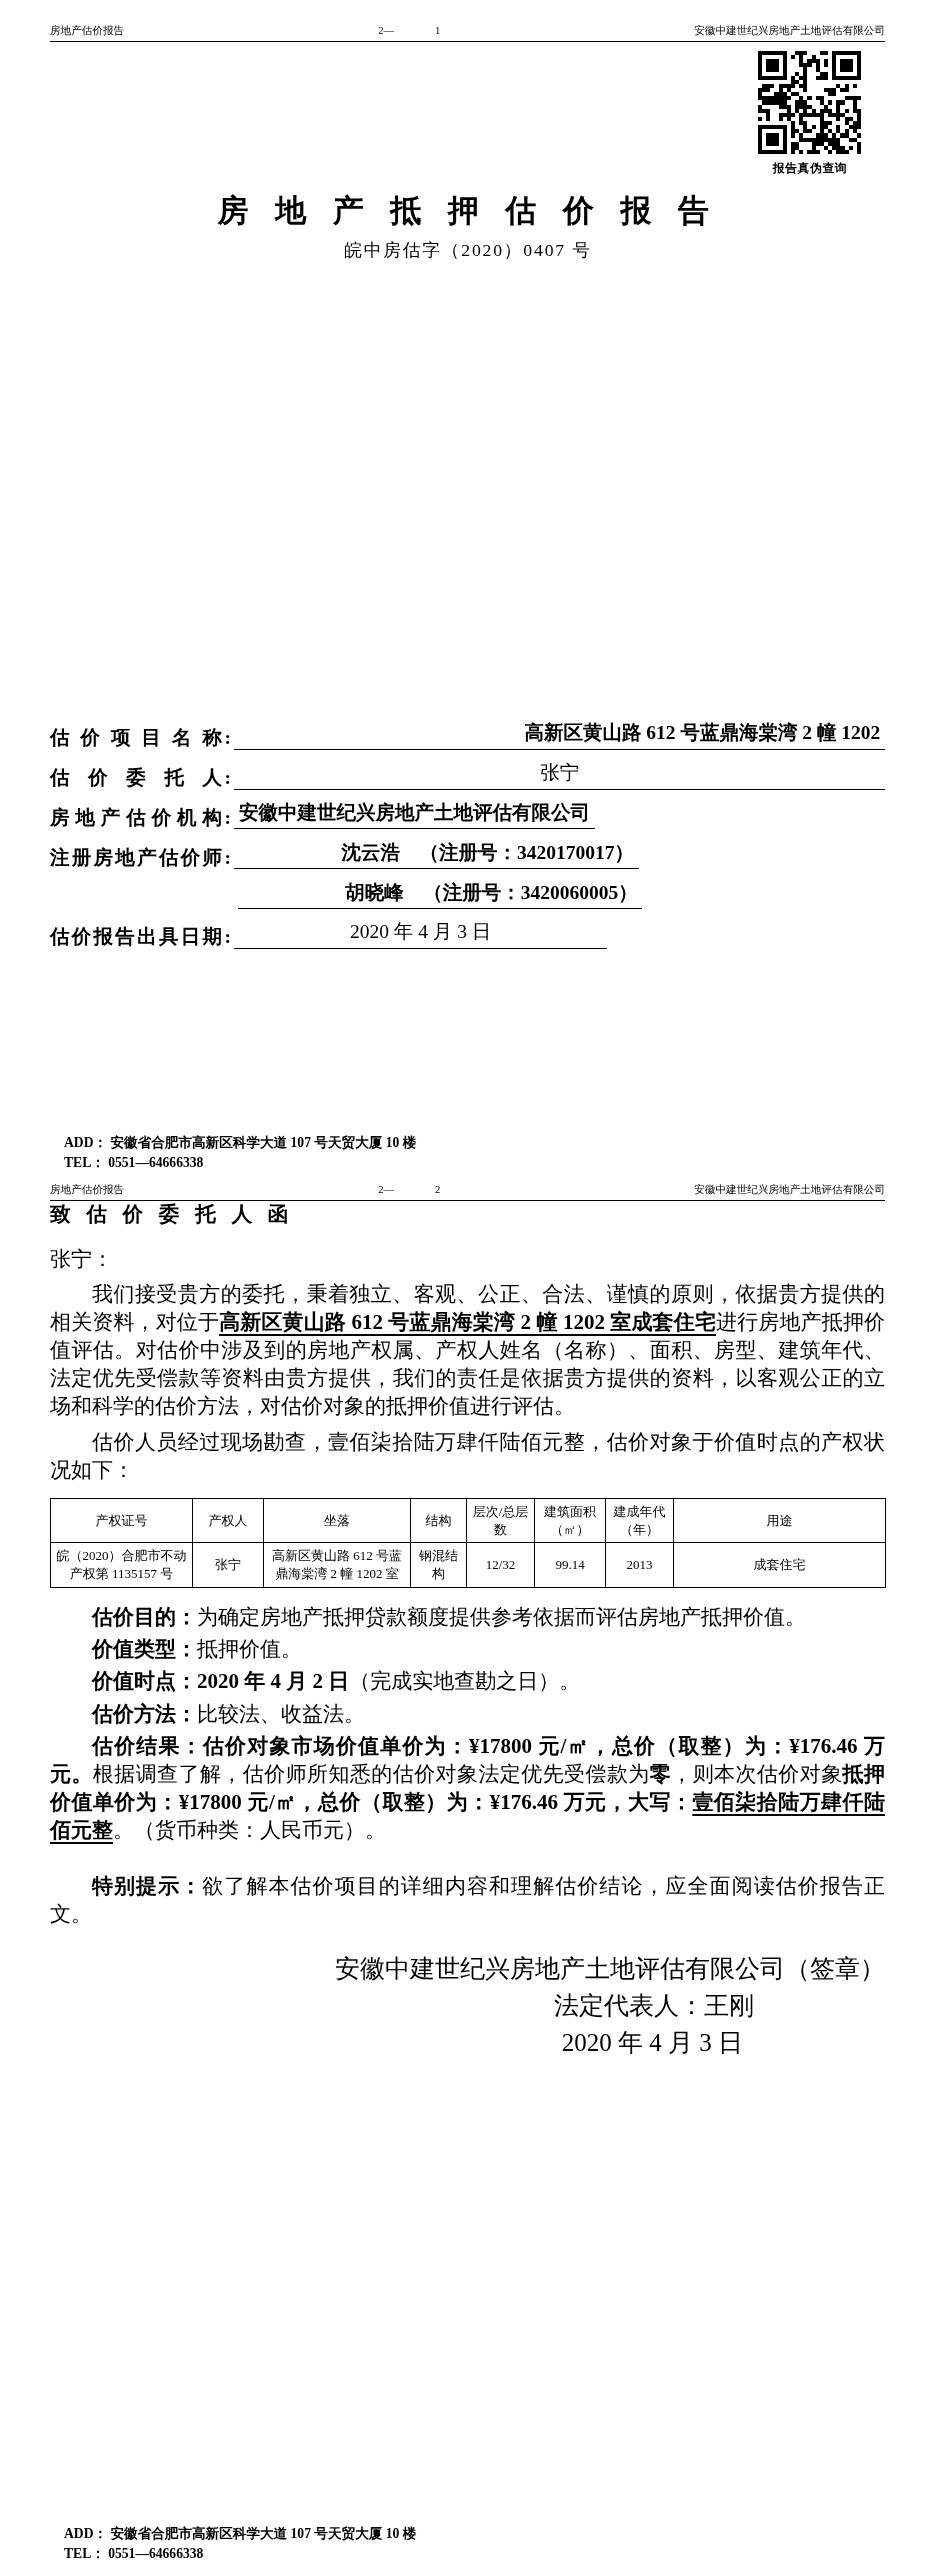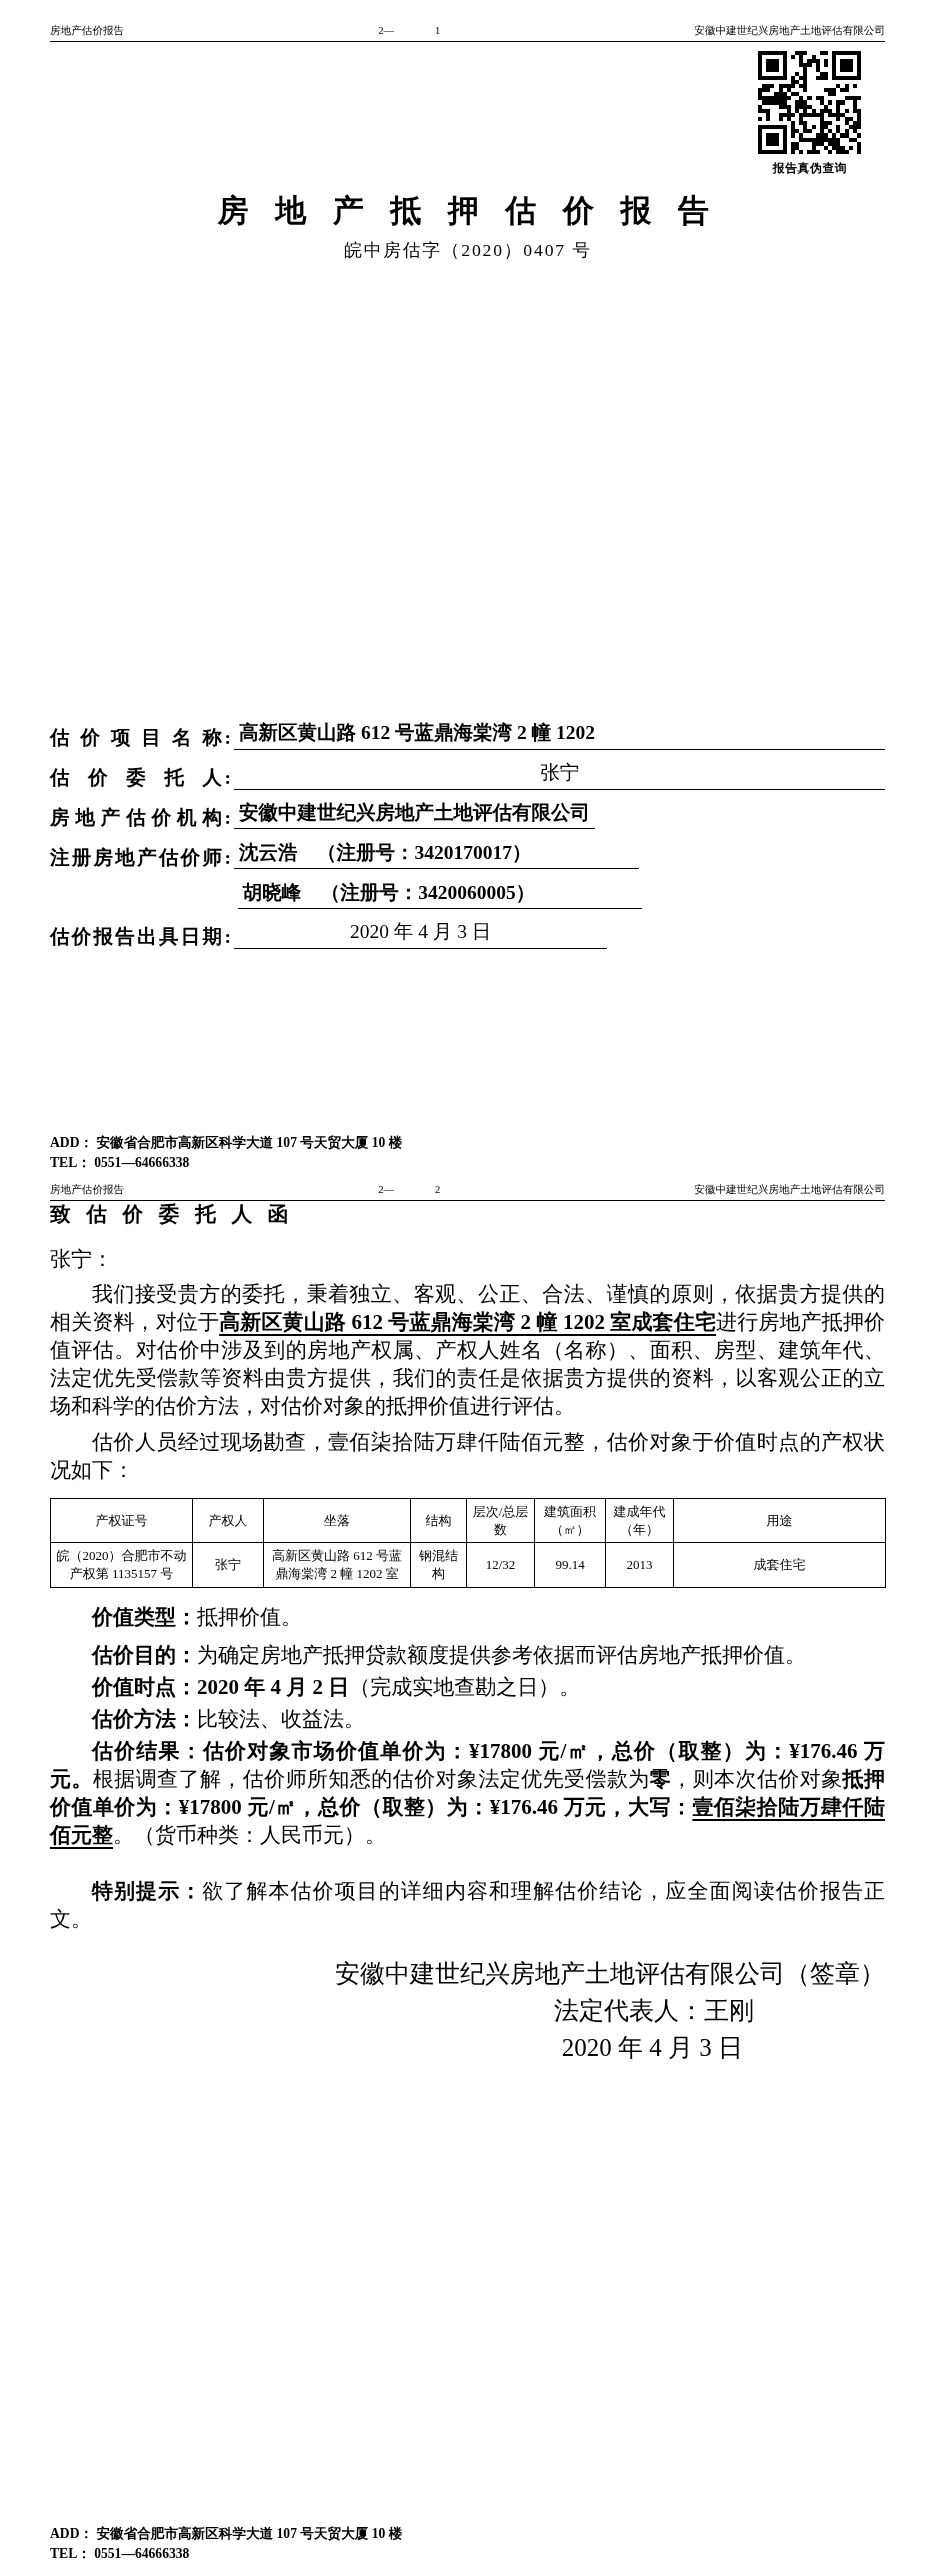--- a/index.html
+++ b/index.html
@@ -15,28 +15,28 @@
   .qr{display:block;background:#fff;}
   .qr-cap{margin-top:7px;font-size:11.8px;font-weight:bold;letter-spacing:0.6px;}
   .title{position:absolute;top:174px;left:0;right:0;margin:16px;text-align:center;font-size:31px;font-weight:bold;letter-spacing:9.4px;white-space:pre;}
   .repno{position:absolute;top:238px;left:0;right:0;text-align:center;font-size:17.7px;letter-spacing:1.8px;}
   .fields{position:absolute;top:721px;left:50px;right:51px;}
   .frow{display:flex;align-items:flex-end;margin-bottom:11.2px;}
   .flabel{flex:none;display:flex;align-items:flex-end;font-weight:bold;font-size:19.5px;line-height:23.6px;}
   .ltext{display:inline-block;width:172px;text-align:justify;text-align-last:justify;}
   .colon{margin:0 3.5px 0 2.4px;}
   .fspacer{flex:none;width:188px;}
-  .fvalue{font-size:19.5px;line-height:23.6px;border-bottom:1.8px solid #000;padding:0 4.7px 4.1px;}
+  .fvalue{font-size:19.5px;line-height:23.6px;border-bottom:1.8px solid #000;padding:0 4.7px 4.1px;text-align:right;}
   .grow{flex:1;}
   .bold{font-weight:bold;}
   .center{text-align:center;}
   .indent150{padding-left:88px;}
   .w670{width:395px;}
   .w615{width:363px;text-align:center;}
-  .pfoot{position:absolute;left:50px;font-size:13.6px;line-height:20px;font-weight:bold;}
+  .pfoot{position:absolute;left:64px;font-size:13.6px;line-height:20px;font-weight:bold;}
   #p1 .pfoot{top:1133px;}
   #p2 .pfoot{top:1345px;}
   .content{position:absolute;top:21px;left:50px;right:51px;font-size:21px;line-height:28px;}
   .letter-title{margin:0 0 16.5px;text-align:left;font-size:20.6px;font-weight:bold;white-space:pre;letter-spacing:1.8px;}
   .salutation{margin-bottom:7px;}
   .para{margin:0;text-align:justify;text-indent:2em;}
   .mt{margin-top:8.3px;}
   .ptable{width:100%;border-collapse:collapse;table-layout:fixed;margin:14px 0 15.3px;font-size:13px;line-height:17.7px;}
   .ptable th,.ptable td{border:1.2px solid #000;font-weight:normal;text-align:center;vertical-align:middle;padding:4.1px 2.4px;}
   .item{margin-top:4.1px;}
@@ -408,22 +408,22 @@
             <td>高新区黄山路 612 号蓝鼎海棠湾 2 幢 1202 室</td>
             <td>钢混结构</td>
             <td>12/32</td>
             <td>99.14</td>
             <td>2013</td>
             <td>成套住宅</td>
           </tr>
         </tbody>
       </table>
 
+      <p class="para item items-start"><span style="font-weight: bold;">估价目的：</span><span>为确定房地产抵押贷款额度提供参考依据而评估房地产抵押价值。</span></p>
       <p class="para item"><span style="font-weight: bold;">价值类型：</span><span>抵押价值。</span></p>
-      <p class="para item items-start"><span style="font-weight: bold;">估价目的：</span><span>为确定房地产抵押贷款额度提供参考依据而评估房地产抵押价值。</span></p>
       <p class="para item"><span style="font-weight: bold;">价值时点：</span><span style="font-weight: bold;">2020 年 4 月 2 日</span><span>（完成实地查勘之日）。</span></p>
       <p class="para item"><span style="font-weight: bold;">估价方法：</span><span>比较法、收益法。</span></p>
       <p class="para item"><span style="font-weight: bold;">估价结果：</span><span style="font-weight: bold;">估价对象市场价值单价为：¥17800 元/㎡，总价（取整）为：¥176.46 万元。</span><span>根据调查了解，估价师所知悉的估价对象法定优先受偿款为</span><span style="font-weight: bold;">零</span><span>，则本次估价对象</span><span style="font-weight: bold;">抵押价值单价为：¥17800 元/㎡，总价（取整）为：¥176.46 万元</span><span style="font-weight: bold;">，大写：</span><span class="rich-u" style="font-weight: bold;">壹佰柒拾陆万肆仟陆佰元整</span><span>。（货币种类：人民币元）。</span></p>
       <p class="para special"><span style="font-weight: bold;">特别提示：</span><span>欲了解本估价项目的详细内容和理解估价结论，应全面阅读估价报告正文。</span></p>
 
       <div class="signature">
         <div class="sig1">安徽中建世纪兴房地产土地评估有限公司（签章）</div>
         <div class="sig2">法定代表人：王刚</div>
         <div class="sig3">2020 年 4 月 3 日</div>
       </div>

